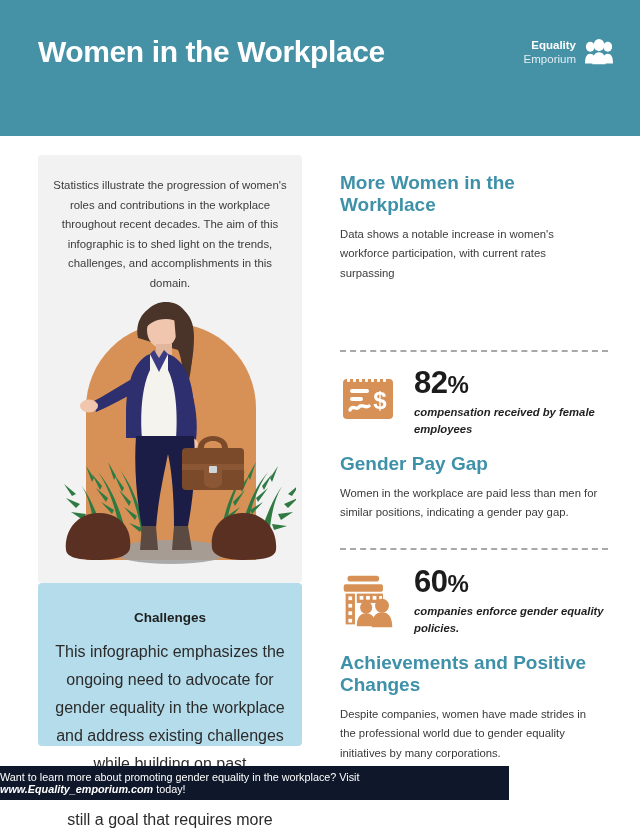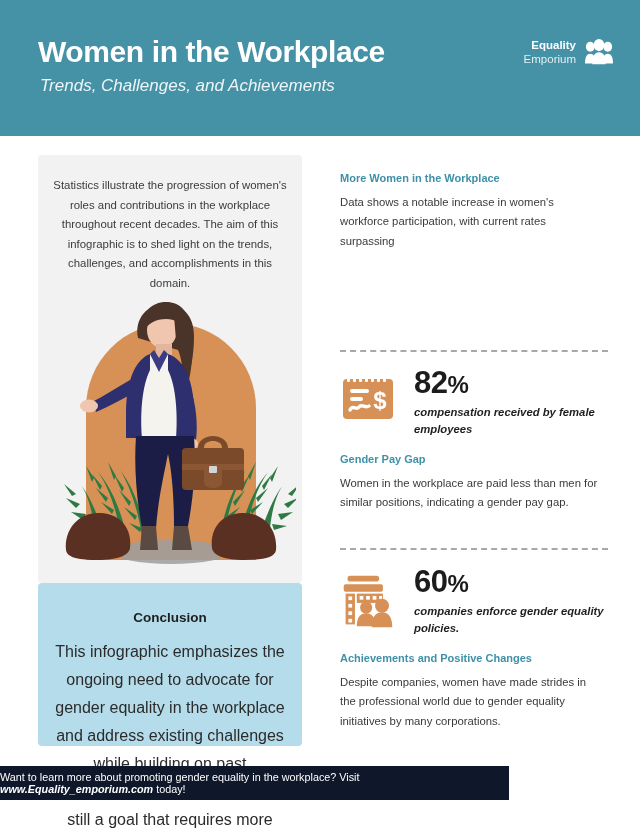--- a/index.html
+++ b/index.html
@@ -74,21 +74,21 @@
     color: #1c1c1c; font-size: 31px; font-weight: bold;
     letter-spacing: -0.5px;
   }
   .stat-number .pct { font-size: 24px; }
   .stat-caption {
     position: absolute; left: 74px; top: 33px; width: 200px;
     color: #1f1f1f; font-size: 11.3px; font-style: italic;
     font-weight: bold; line-height: 1.5;
   }
   .stat-title {
-    color: #3e91a8; font-size: 11px; font-weight: bold;
+    color: #3e91a8; font-size: 19px; font-weight: bold;
     margin-top: 10px; margin-bottom: 9px;
   }
   .stat-body {
     color: #3a3a3a; font-size: 11.3px; line-height: 1.72; width: 262px;
   }
 
   .divider {
     position: absolute; left: 340px; width: 268px; height: 0;
     border-top: 2px dashed #a8a8a8;
   }
@@ -103,21 +103,20 @@
   .footer-text { color: #ffffff; font-size: 10.8px; }
   .footer-text b { font-style: italic; font-weight: bold; }
 </style>
 </head>
 <body>
 
 <div class="page">
 
   <div class="header">
     <div class="header-title">Women in the Workplace</div>
-    <div class="header-subtitle">Trends, Challenges, and Achievements</div>
     <div class="logo">
       <div class="logo-text">
         <div class="logo-line1">Equality</div>
         <div class="logo-line2">Emporium</div>
       </div>
       <svg class="logo-icon" viewBox="0 0 34 32">
         <ellipse cx="7" cy="10" rx="5" ry="5.6" fill="#ffffff"></ellipse>
         <path d="M1 29 C1 21 3.4 18 7 18 C10.6 18 13 21 13 29 Z" fill="#ffffff"></path>
         <ellipse cx="27" cy="10" rx="5" ry="5.6" fill="#ffffff"></ellipse>
         <path d="M21 29 C21 21 23.4 18 27 18 C30.6 18 33 21 33 29 Z" fill="#ffffff"></path>
@@ -206,21 +205,21 @@
     <path d="M128 238 L142 238 L146 262 L126 262 Z" fill="#5a4a42"></path>
 
     <rect x="136" y="160" width="62" height="42" rx="4" fill="#7a4a2a"></rect>
     <path d="M136 176 L198 176 L198 182 L136 182 Z" fill="#8a5634"></path>
     <path d="M158 176 L176 176 L176 194 C176 198 172 200 167 200 C162 200 158 198 158 194 Z" fill="#8a5634"></path>
     <rect x="163" y="178" width="8" height="7" rx="1" fill="#cfd6d9"></rect>
     <path d="M152 160 C152 152 160 148 167 148 C174 148 182 152 182 160 L176 160 C176 155 172 153 167 153 C162 153 158 155 158 160 Z" fill="#7a4a2a"></path>
   </svg>
 
   <div class="conclusion-box"></div>
-  <div class="conclusion-title">Conclusion</div>
+  <div class="conclusion-title">Challenges</div>
   <div class="conclusion-text">This infographic emphasizes the ongoing need to advocate for gender equality in the workplace and address existing challenges while building on past achievements. Full equality is still a goal that requires more work.</div>
 
   <div class="stat-block b1">
     <div class="stat-title">More Women in the Workplace</div>
     <div class="stat-body">Data shows a notable increase in women's workforce participation, with current rates surpassing</div>
   </div>
 
   <div class="divider d1"></div>
 
   <div class="stat-block b2">

